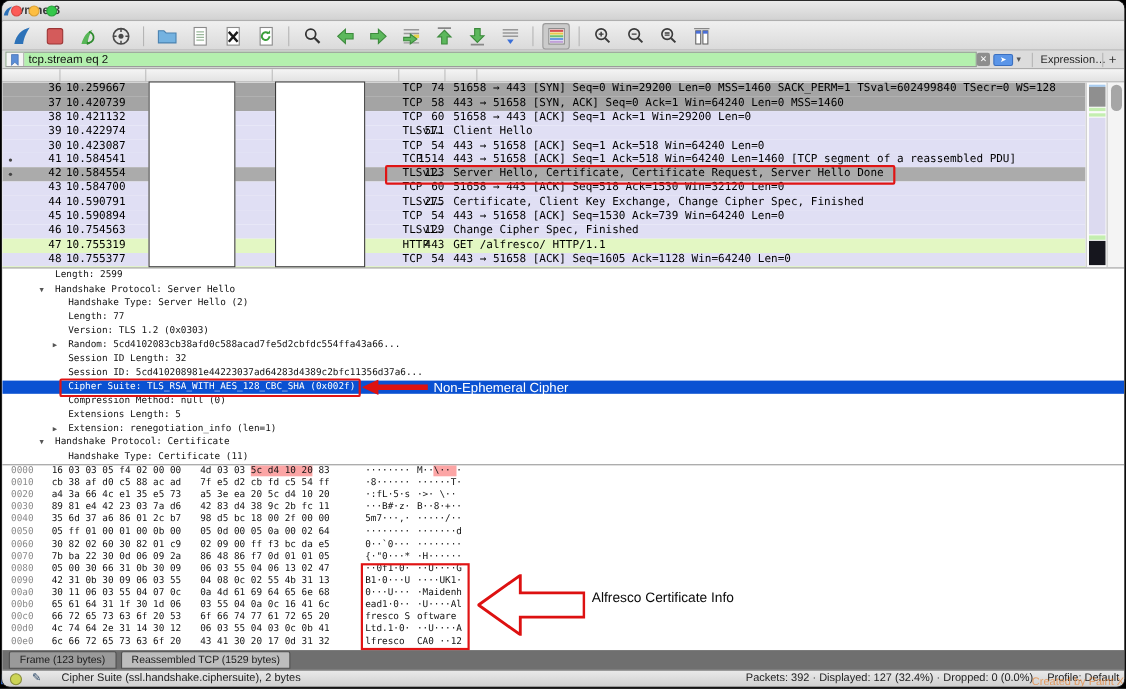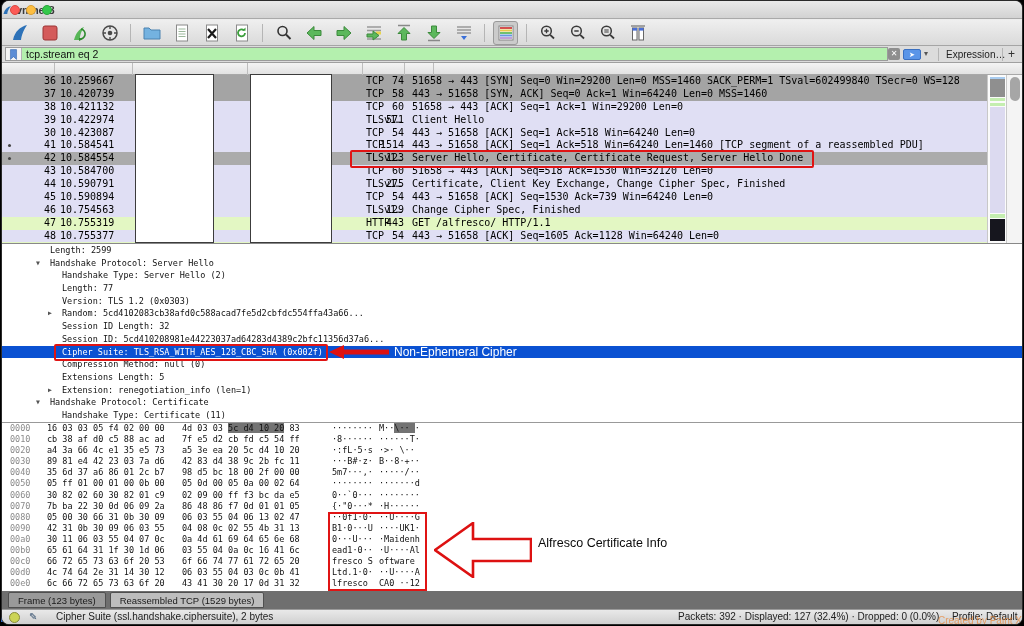--- a/index.html
+++ b/index.html
@@ -83,21 +83,21 @@
 
   
   .hex{position:absolute;left:0;top:421px;right:0;height:169px;background:#fff;border-top:1px solid #999;padding-top:0;overflow:hidden}
   .hrow{position:relative;height:11.1px;font:8.5px "DejaVu Sans Mono",monospace;line-height:11.1px;color:#111}
   .hrow > span{position:absolute;top:0;white-space:pre}
   .h-off{left:8px;color:#8a8a8a}
   .h-b1{left:45px}
   .h-b2{left:180px}
   .h-a1{left:330px}
   .h-a2{left:377px}
-  .hl{background:#737373}
+  .hl{background:#fca5a5}
   .hex-redbox{position:absolute;left:326px;top:511px;width:99px;height:79px;border:2px solid #e01414;z-index:8}
   .big-arrow{position:absolute;left:432px;top:521px;z-index:8}
   .cert-label{position:absolute;left:536px;top:535px;font-size:12.5px;color:#0a0a0a;z-index:8}
 
   
   .bytetabs{position:absolute;left:0;top:590px;right:0;height:18px;background:#6f6f6f;display:flex;align-items:flex-start;padding-left:6px;gap:4px}
   .btab{margin-top:1px;height:16px;padding:0 9px;font-size:9.5px;line-height:16px;color:#1a1a1a;background:#9a9a9a;border:1px solid #4f4f4f;border-radius:2px 2px 0 0}
   .btab.active{background:#bdbdbd}
 
   

